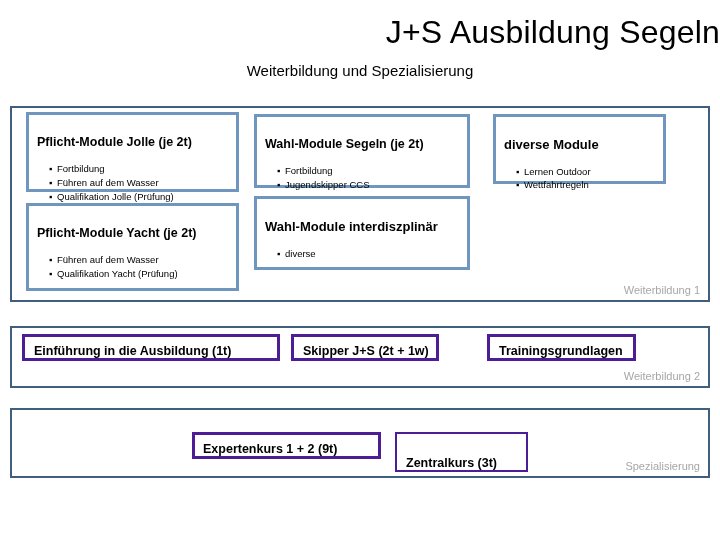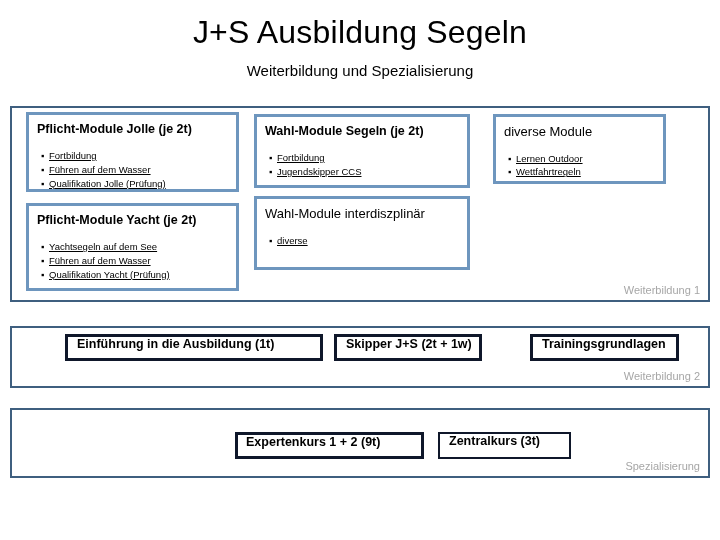--- a/index.html
+++ b/index.html
@@ -16,21 +16,21 @@
     color: #000000;
     overflow: hidden;
   }
 
   
   .title {
     position: absolute;
     left: 0;
     top: 14px;
     width: 720px;
-    text-align: center;
+    text-align: right;
     font-size: 32px;
     font-weight: 400;
     letter-spacing: 0.2px;
     color: #000;
     white-space: nowrap;
   }
   .subtitle {
     position: absolute;
     left: 0;
     top: 62px;
@@ -62,35 +62,34 @@
     color: #a6a6a6;
     white-space: nowrap;
   }
 
   
   .module-box {
     position: absolute;
     border: 3px solid #6e96be;
     background: #ffffff;
     box-sizing: border-box;
-    padding: 7px 8px 4px 8px;
+    padding: 20px 8px 4px 8px;
   }
   .module-title {
     font-size: 12.5px;
     font-weight: bold;
     line-height: 1.2;
     color: #000;
     white-space: nowrap;
   }
-  .module-title.light { font-weight: 400; font-size: 13px; }
+  .module-title.light { font-weight: 700; font-size: 13px; }
   .module-list {
-    margin: 12px 0 0 4px;
+    margin: 12px 0 0 12px;
     padding: 0;
     list-style: none;
-    text-decoration: underline;
   }
   .module-list li {
     font-size: 9.5px;
     line-height: 1.45;
     color: #000;
     white-space: nowrap;
   }
   .module-list li .bullet {
     display: inline-block;
     width: 8px;
@@ -100,41 +99,40 @@
   
   #box-pflicht-jolle       { left: 26px;  top: 112px; width: 213px; height: 80px; }
   #box-pflicht-yacht       { left: 26px;  top: 203px; width: 213px; height: 88px; }
   #box-wahl-segeln         { left: 254px; top: 114px; width: 216px; height: 74px; }
   #box-wahl-interdiszip    { left: 254px; top: 196px; width: 216px; height: 74px; }
   #box-diverse-module      { left: 493px; top: 114px; width: 173px; height: 70px; }
 
   
   .flow-box {
     position: absolute;
-    border: 3px solid #0f172a;
+    border: 3px solid #4c1d95;
     background: #ffffff;
     box-sizing: border-box;
     display: flex;
-    align-items: flex-start;
+    align-items: flex-end;
     padding-left: 9px;
-    margin-left: 43px;
   }
   .flow-box.thin { border-width: 2px; }
   .flow-label {
     font-size: 12.5px;
     font-weight: bold;
     color: #000;
     white-space: nowrap;
   }
 
   #box-einfuehrung   { left: 22px;  top: 334px; width: 258px; height: 27px; }
   #box-skipper       { left: 291px; top: 334px; width: 148px; height: 27px; }
   #box-trainings     { left: 487px; top: 334px; width: 149px; height: 27px; }
   #box-expertenkurs  { left: 192px; top: 432px; width: 189px; height: 27px; padding-left: 8px; }
-  #box-zentralkurs   { left: 395px; top: 432px; width: 133px; height: 27px; }
+  #box-zentralkurs   { left: 395px; top: 432px; width: 133px; height: 40px; }
 </style>
 </head>
 <body>
 
 <div class="title">J+S Ausbildung Segeln</div>
 <div class="subtitle">Weiterbildung und Spezialisierung</div>
 
 <div class="section" id="section-weiterbildung-1">
   <div class="section-caption">Weiterbildung 1</div>
 </div>
@@ -144,21 +142,20 @@
   <ul class="module-list">
     <li><span class="bullet">▪</span><span>Fortbildung</span></li>
     <li><span class="bullet">▪</span><span>Führen auf dem Wasser</span></li>
     <li><span class="bullet">▪</span><span>Qualifikation Jolle (Prüfung)</span></li>
   </ul>
 </div>
 
 <div class="module-box" id="box-pflicht-yacht">
   <div class="module-title">Pflicht-Module Yacht (je 2t)</div>
   <ul class="module-list">
-    <li><span class="bullet">▪</span><span>Yachtsegeln auf dem See</span></li>
     <li><span class="bullet">▪</span><span>Führen auf dem Wasser</span></li>
     <li><span class="bullet">▪</span><span>Qualifikation Yacht (Prüfung)</span></li>
   </ul>
 </div>
 
 <div class="module-box" id="box-wahl-segeln">
   <div class="module-title">Wahl-Module Segeln (je 2t)</div>
   <ul class="module-list">
     <li><span class="bullet">▪</span><span>Fortbildung</span></li>
     <li><span class="bullet">▪</span><span>Jugendskipper CCS</span></li>

